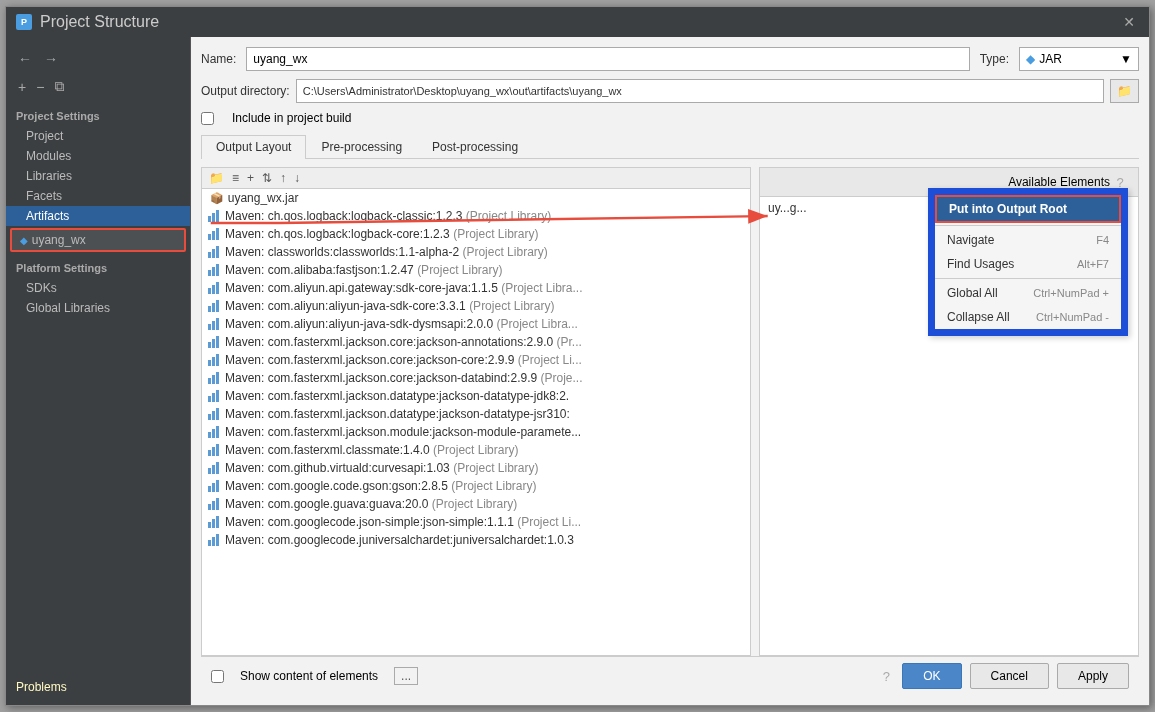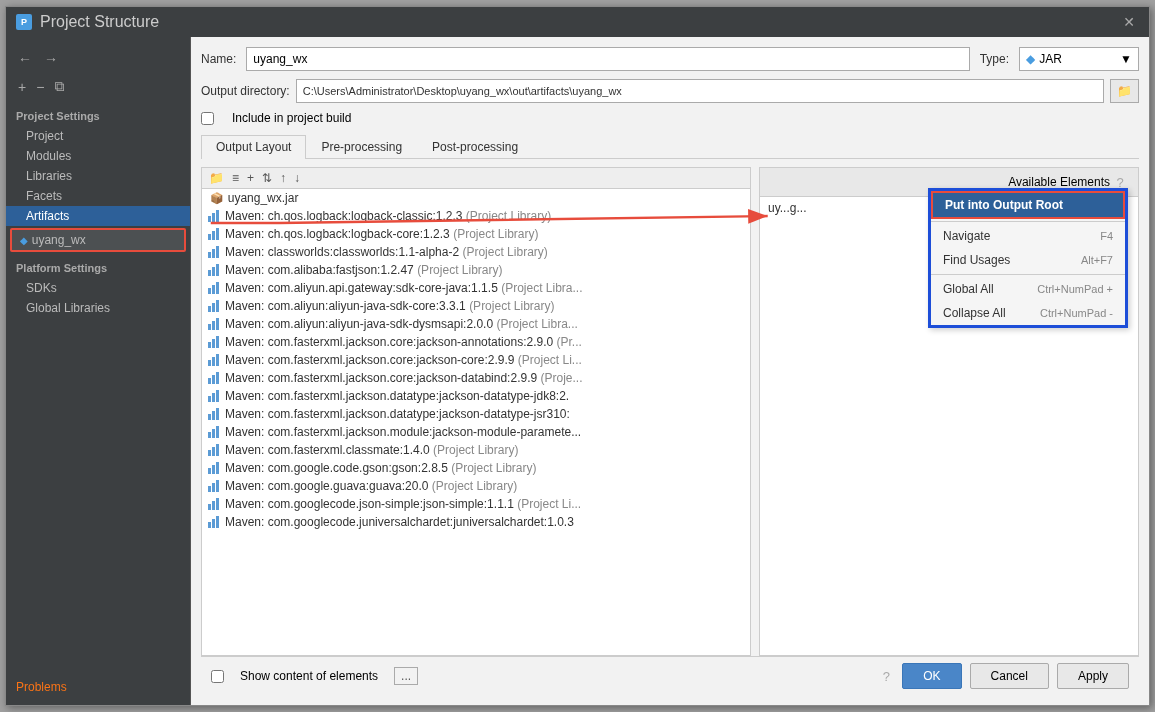--- a/index.html
+++ b/index.html
@@ -38,33 +38,33 @@
     .left-panel { flex: 1; border: 1px solid #ccc; background: white; overflow-y: auto; }
     .right-panel { width: 380px; border: 1px solid #ccc; background: white; overflow-y: auto; position: relative; }
     .panel-toolbar { display: flex; align-items: center; gap: 2px; padding: 2px 4px; background: #eeeeee; border-bottom: 1px solid #ccc; }
     .panel-toolbar-btn { background: transparent; border: none; cursor: pointer; padding: 1px 3px; color: #555; font-size: 12px; }
     .left-list-item { display: flex; align-items: center; gap: 4px; padding: 2px 8px; font-size: 11px; color: #333; }
     .jar-icon { color: #c49a00; font-size: 11px; }
     .maven-item { display: flex; align-items: center; gap: 4px; padding: 2px 6px; font-size: 11px; color: #333; }
     .maven-bars { display: flex; gap: 1px; align-items: flex-end; margin-right: 2px; }
     .bar { width: 3px; background: #5b9bd5; }
     .available-header { display: flex; align-items: center; justify-content: flex-end; padding: 4px 8px; background: #e8e8e8; border-bottom: 1px solid #ccc; }
-    .context-menu { position: absolute; top: 20px; right: 10px; background: #f5f5f5; border: 3px solid #1d4ed8; box-shadow: 2px 2px 6px rgba(0,0,0,0.2); z-index: 100; min-width: 200px; }
+    .context-menu { position: absolute; top: 20px; right: 10px; background: #f5f5f5; border: 7px solid #1d4ed8; box-shadow: 2px 2px 6px rgba(0,0,0,0.2); z-index: 100; min-width: 200px; }
     .ctx-item { display: flex; align-items: center; justify-content: space-between; padding: 5px 12px; cursor: pointer; font-size: 12px; color: #333; }
     .ctx-item.highlighted { background: #2d6099; color: white; font-weight: bold; border: 2px solid #e74c3c; }
     .ctx-shortcut { font-size: 11px; color: #888; }
     .ctx-item.highlighted .ctx-shortcut { color: #ccc; }
     .ctx-separator { border-bottom: 1px solid #ccc; margin: 2px 0; }
     .bottom-bar { display: flex; align-items: center; justify-content: space-between; padding: 6px 10px; border-top: 1px solid #ccc; background: #f2f2f2; }
     .show-content-row { display: flex; align-items: center; gap: 16px; }
     .dialog-buttons { display: flex; gap: 8px; }
     .dialog-btn { padding: 5px 20px; border: 1px solid #aaa; background: #e8e8e8; cursor: pointer; font-size: 12px; border-radius: 2px; }
     .dialog-btn.primary { background: #4a86c8; color: white; border-color: #3a76b8; }
     .arrow-overlay { position: absolute; top: 0; left: 0; width: 100%; height: 100%; pointer-events: none; z-index: 50; }
-    .problems-item { padding: 3px 28px 3px 10px; cursor: pointer; color: #f97316; font-size: 12px; }
+    .problems-item { padding: 3px 28px 3px 10px; cursor: pointer; color: #fef9c3; font-size: 12px; }
     .question-btn { background: transparent; border: none; color: #aaa; cursor: pointer; font-size: 13px; width: 20px; height: 20px; }
   </style>
 </head>
 <body>
 
 <div class="dialog">
 
   <div class="title-bar">
     <div class="title-bar-left">
       <div class="title-icon">P</div>
@@ -274,20 +274,28 @@
                 <div class="bar" style="height:12px;"></div>
               </div>
             <span><span>Maven: com.fasterxml.classmate:1.4.0</span> <span style="color:#888;">(Project Library)</span></span>
           </div>
           <div class="maven-item">
             <div class="maven-bars">
                 <div class="bar" style="height:6px;"></div>
                 <div class="bar" style="height:9px;"></div>
                 <div class="bar" style="height:12px;"></div>
               </div>
+            <span><span>Maven: com.github.virtuald:curvesapi:1.03</span> <span style="color:#888;">(Project Library)</span></span>
+          </div>
+          <div class="maven-item">
+            <div class="maven-bars">
+                <div class="bar" style="height:6px;"></div>
+                <div class="bar" style="height:9px;"></div>
+                <div class="bar" style="height:12px;"></div>
+              </div>
             <span><span>Maven: com.google.code.gson:gson:2.8.5</span> <span style="color:#888;">(Project Library)</span></span>
           </div>
           <div class="maven-item">
             <div class="maven-bars">
                 <div class="bar" style="height:6px;"></div>
                 <div class="bar" style="height:9px;"></div>
                 <div class="bar" style="height:12px;"></div>
               </div>
             <span><span>Maven: com.google.guava:guava:20.0</span> <span style="color:#888;">(Project Library)</span></span>
           </div>

